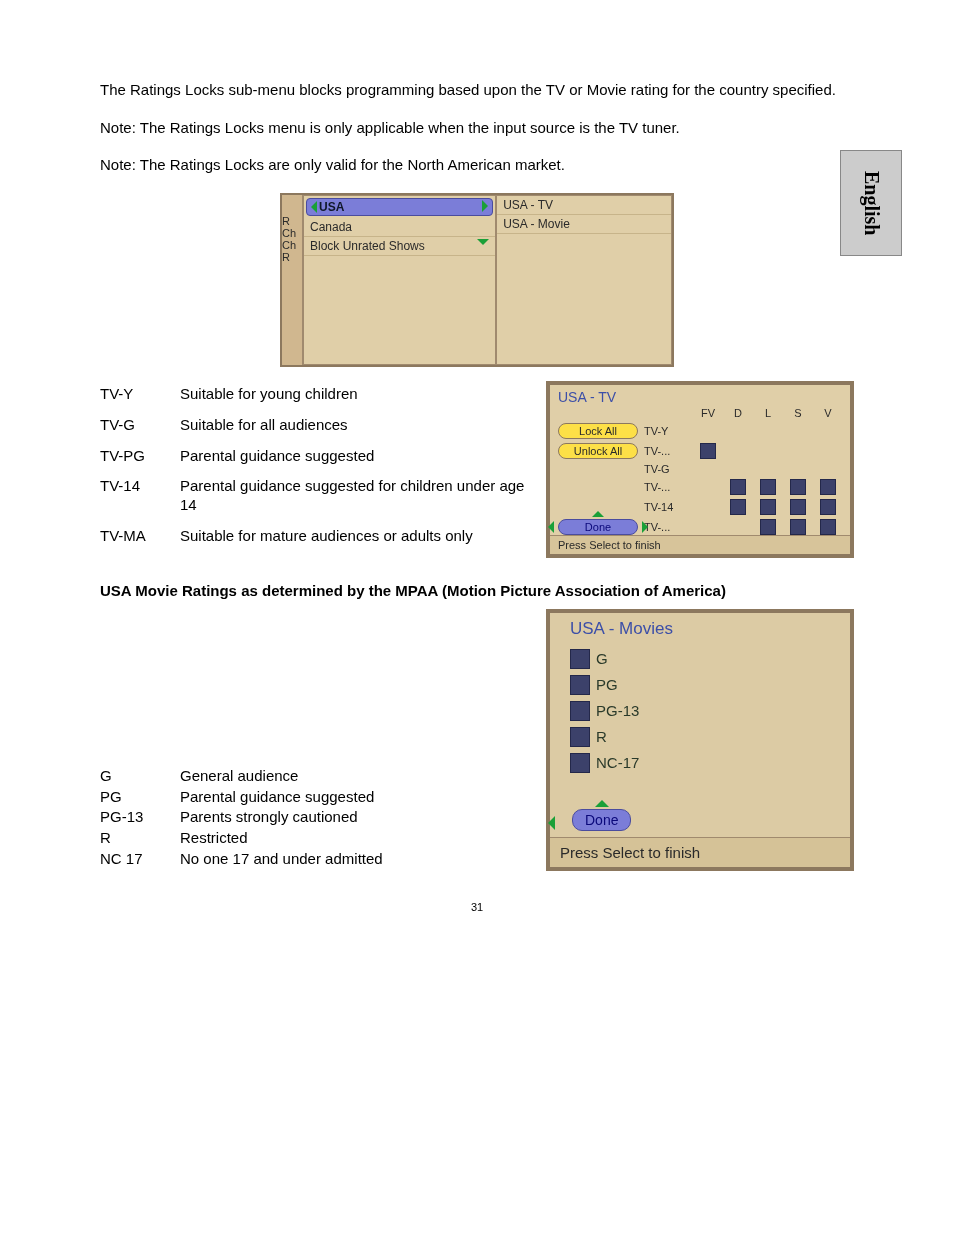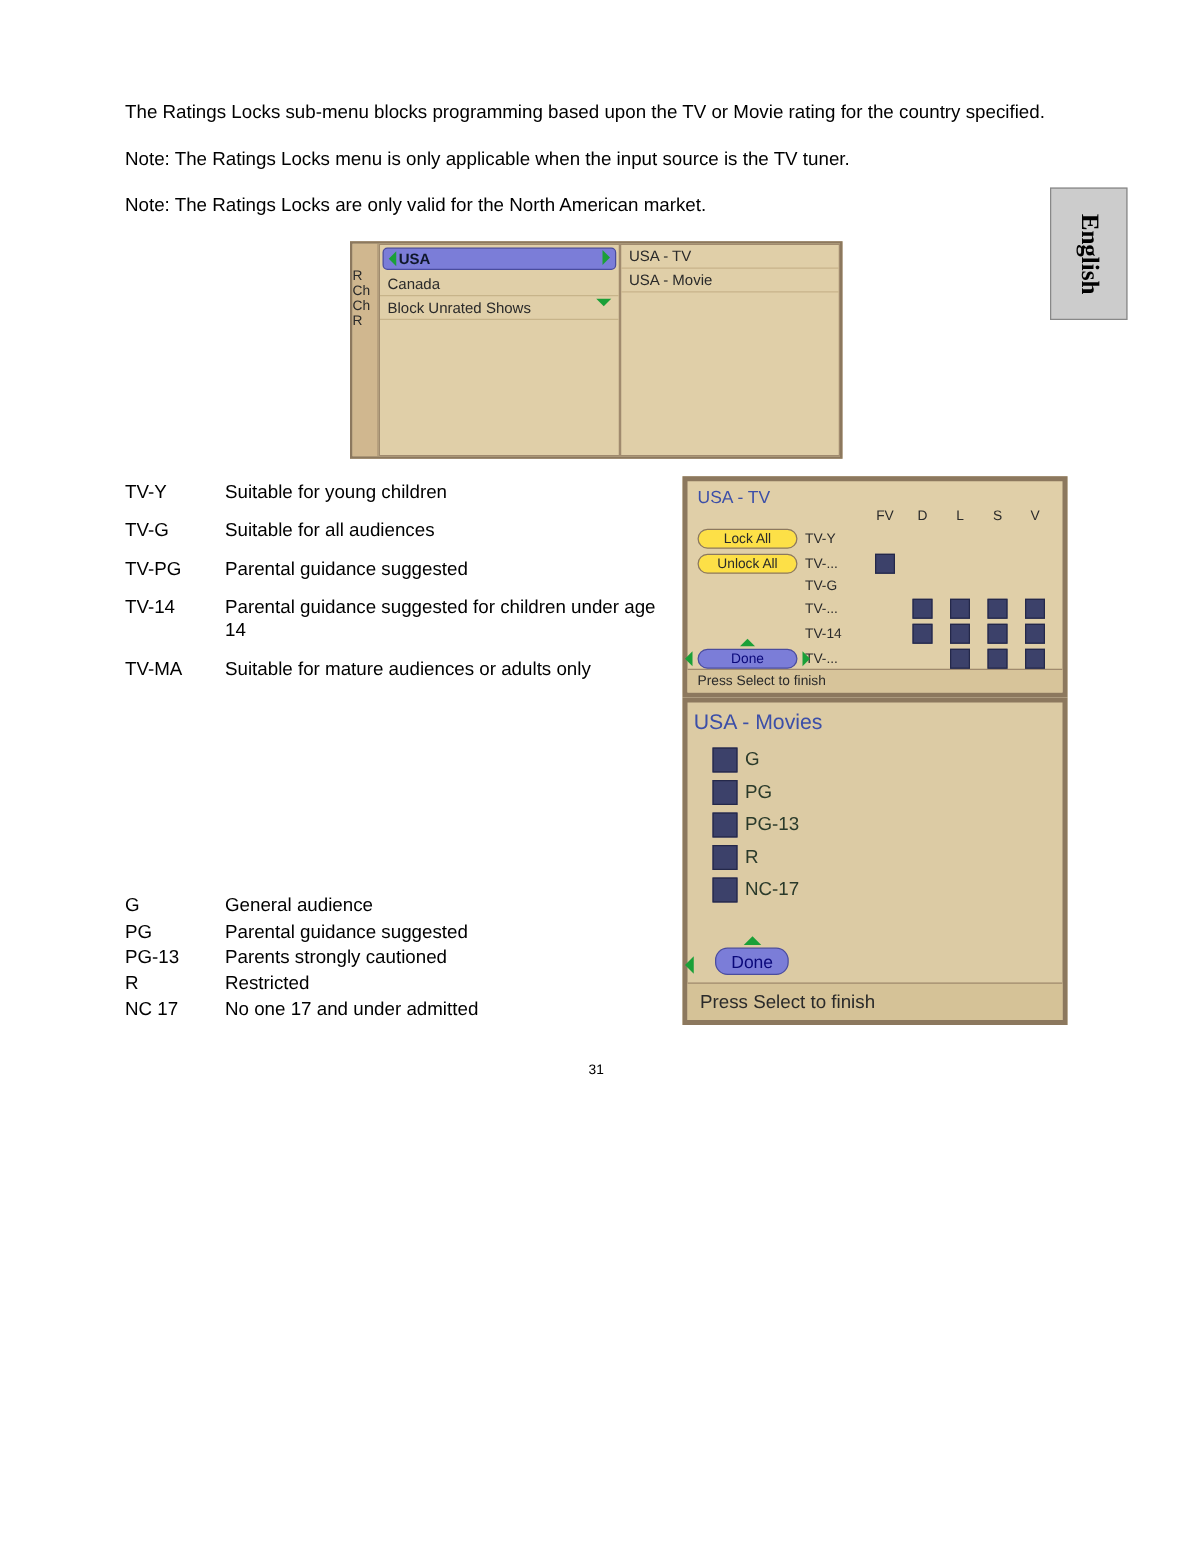--- a/index.html
+++ b/index.html
@@ -198,21 +198,21 @@
   
   .scr3 {
     width: 300px;
     border: 4px solid #8c785e;
     background: #dccba4;
     font-family: Tahoma, Arial, sans-serif;
   }
   .scr3 .title {
     color: #3c4fa8;
     font-size: 17px;
-    padding: 6px 5px;
+    padding: 6px 20px;
   }
   .scr3 .rows {
     padding: 4px 10px 30px 20px;
   }
   .scr3 .row {
     display: flex;
     align-items: center;
     margin-bottom: 6px;
   }
   .scr3 .cb {
@@ -412,20 +412,21 @@
             <div class="box"></div>
           </div>
           <div>
             <div class="box"></div>
           </div>
         </div>
       <div class="footer">Press Select to finish</div>
     </div>
   </div>
 
+  <div class="sub-hdr" style="margin-top:24px">USA Movie Ratings as determined by the MPAA (Motion Picture Association of America)</div>
 
   <div class="two-col">
     <div class="rating-list movie-list" style="flex:1" id="movie-ratings-list">
         <div class="row">
           <div class="code">G</div>
           <div>General audience</div>
         </div>
         <div class="row">
           <div class="code">PG</div>
           <div>Parental guidance suggested</div>

